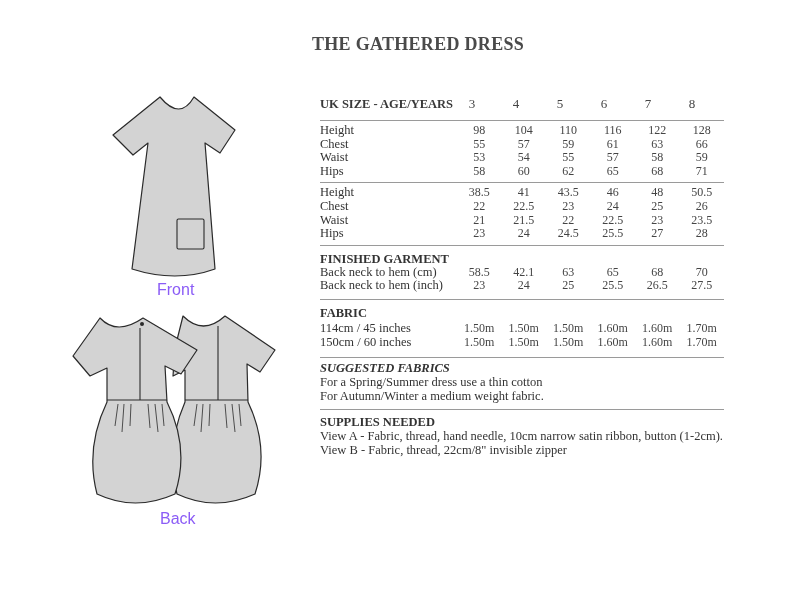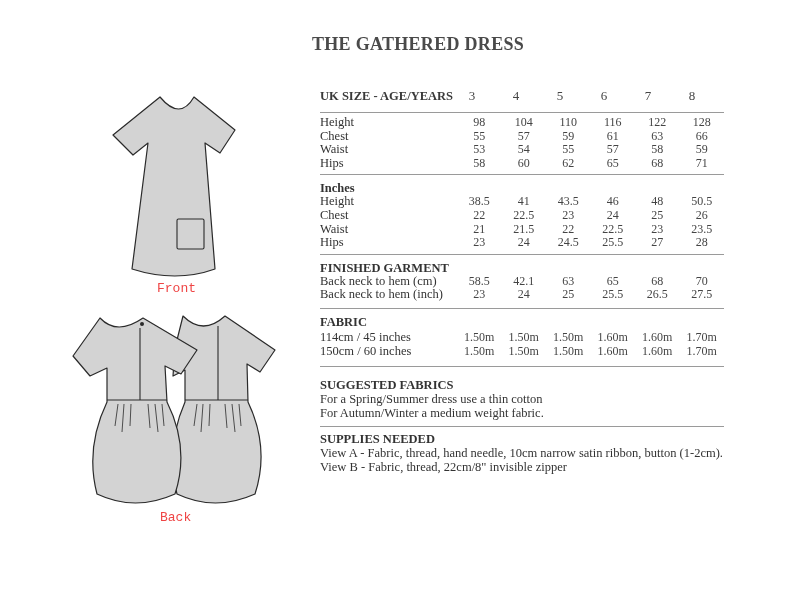--- a/index.html
+++ b/index.html
@@ -1,22 +1,22 @@
 <!DOCTYPE html>
 <html><head>
 <meta charset="utf-8">
 <style>
   html, body { margin:0; padding:0; }
   body { width:800px; height:600px; background:#ffffff; position:relative; overflow:hidden;
          font-family:"DejaVu Serif","Liberation Serif",serif; color:#3a3a3a; }
   .title { position:absolute; left:18px; width:800px; top:34px; text-align:center;
            font-family:"Liberation Serif",serif; font-weight:bold; font-size:18px; color:#4a4a4a; letter-spacing:0.3px; }
   .illus { position:absolute; }
-  .caption { position:absolute; font-family:Liberation Mono, monospace; font-size:13px; color:#ef4444; }
-  .table-area { position:absolute; left:320px; top:88px; width:404px; font-family:"Liberation Serif",serif; font-size:12.5px; color:#333; }
+  .caption { position:absolute; font-family:Liberation Sans, sans-serif; font-size:16px; color:#8b5cf6; }
+  .table-area { position:absolute; left:320px; top:96px; width:404px; font-family:"Liberation Serif",serif; font-size:12.5px; color:#333; }
   .hdr-row { display:flex; align-items:baseline; height:22px; }
   .hdr-label { font-weight:bold; font-size:12.5px; width:138px; color:#3a3a3a; }
   .size-cell { width:44px; text-align:center; font-size:13px; color:#444; }
   .size-cells { display:flex; margin-left:-8px; }
   .divider { height:0; border-top:1.5px solid #9a9a9a; margin:2px 0 3px 0; }
   .section-title { font-weight:bold; font-size:12.5px; line-height:13px; margin-top:7px; color:#333; }
   .row { display:flex; line-height:13.6px; }
   .row-label { width:138px; }
   .vals { display:flex; margin-left:2px; }
   .val { width:44.5px; text-align:center; font-size:12px; color:#444; }
@@ -107,21 +107,20 @@
         <span class="val">58</span>
         <span class="val">60</span>
         <span class="val">62</span>
         <span class="val">65</span>
         <span class="val">68</span>
         <span class="val">71</span>
       </div>
   </div>
   <div class="divider" style="margin-top:4px;"></div>
 
-  <div class="section-title">Inches</div>
   <div class="row">
     <span class="row-label">Height</span>
     <div class="vals">
         <span class="val">38.5</span>
         <span class="val">41</span>
         <span class="val">43.5</span>
         <span class="val">46</span>
         <span class="val">48</span>
         <span class="val">50.5</span>
       </div>
@@ -204,21 +203,21 @@
         <span class="val">1.50m</span>
         <span class="val">1.50m</span>
         <span class="val">1.50m</span>
         <span class="val">1.60m</span>
         <span class="val">1.60m</span>
         <span class="val">1.70m</span>
       </div>
   </div>
   <div class="divider" style="margin-top:8px;"></div>
 
-  <div class="section-title" style="margin-top:12px;">SUGGESTED FABRICS</div>
+  <div class="section-title" style="margin-top:4px;font-style:italic;">SUGGESTED FABRICS</div>
   <div class="para">For a Spring/Summer dress use a thin cotton</div>
   <div class="para">For Autumn/Winter a medium weight fabric.</div>
   <div class="divider" style="margin-top:6px;"></div>
 
   <div class="section-title" style="margin-top:6px;">SUPPLIES NEEDED</div>
   <div class="para">View A - Fabric, thread, hand needle, 10cm narrow satin ribbon, button (1-2cm).</div>
   <div class="para">View B - Fabric, thread, 22cm/8" invisible zipper</div>
 </div>
 
 </body></html>

